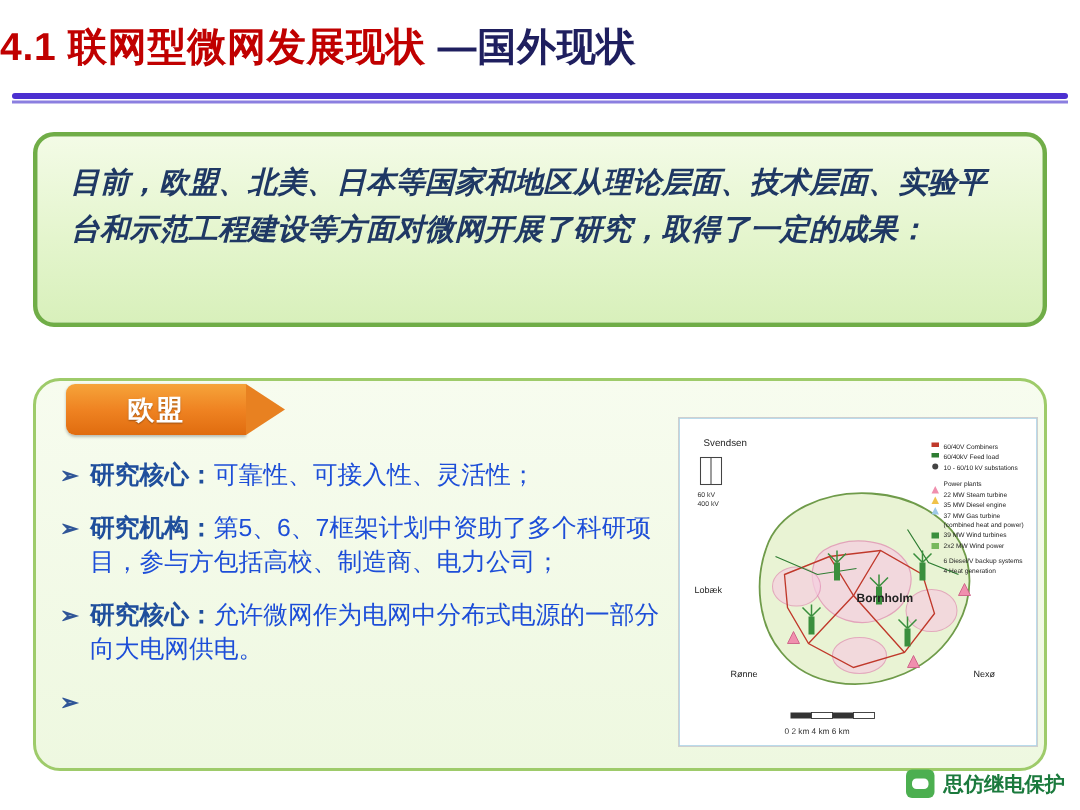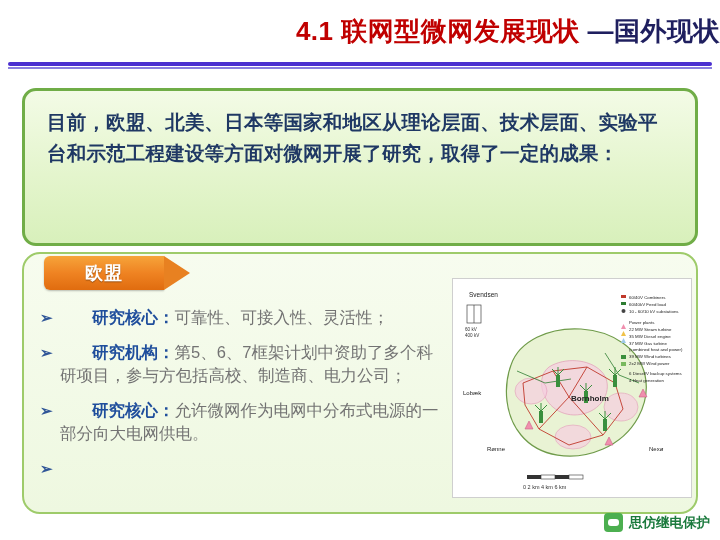--- a/index.html
+++ b/index.html
@@ -20,21 +20,21 @@
     width: 720px;
     height: 540px;
     background: #ffffff;
   }
 
   
   .title-wrap {
     position: absolute;
     left: 0; top: 14px;
     width: 720px;
-    text-align: right;
+    text-align: left;
   }
   .title {
     font-size: 26px;
     font-weight: bold;
     letter-spacing: 0.5px;
     display: inline-block;
   }
   .title .part1 { color: #c00000; }
   .title .part2 { color: #1f1f5f; }
   .title-rule {
@@ -54,26 +54,27 @@
     height: 2px;
     background: #8b7fe0;
   }
 
   
   .intro-box {
     position: absolute;
     left: 22px;
     top: 88px;
     width: 676px;
-    height: 158px;
+    height: 130px;
     box-sizing: border-box;
     border: 3px solid #70ad47;
     border-radius: 14px;
     background: linear-gradient(180deg, #f3fbe6 0%, #e4f5cd 55%, #d8f0bb 100%);
     padding: 16px 20px 18px 22px;
+    font-style: italic;
   }
   .intro-text {
     color: #1f3864;
     font-size: 19.5px;
     font-weight: bold;
     line-height: 31px;
     letter-spacing: 0.2px;
   }
 
   
@@ -151,24 +152,23 @@
     font-weight: bold;
   }
   .bullet-text {
     font-size: 16.5px;
     line-height: 23.5px;
     color: #000000;
   }
   .bullet-text .lead {
     color: #1f4e9c;
     font-weight: bold;
-    margin-left: 32px;
   }
   .bullet-text .body {
-    color: #737373;
+    color: #1d4ed8;
   }
 
   
   .map {
     position: absolute;
     left: 452px;
     top: 278px;
     width: 238px;
     height: 218px;
     background: #7dd3fc;

